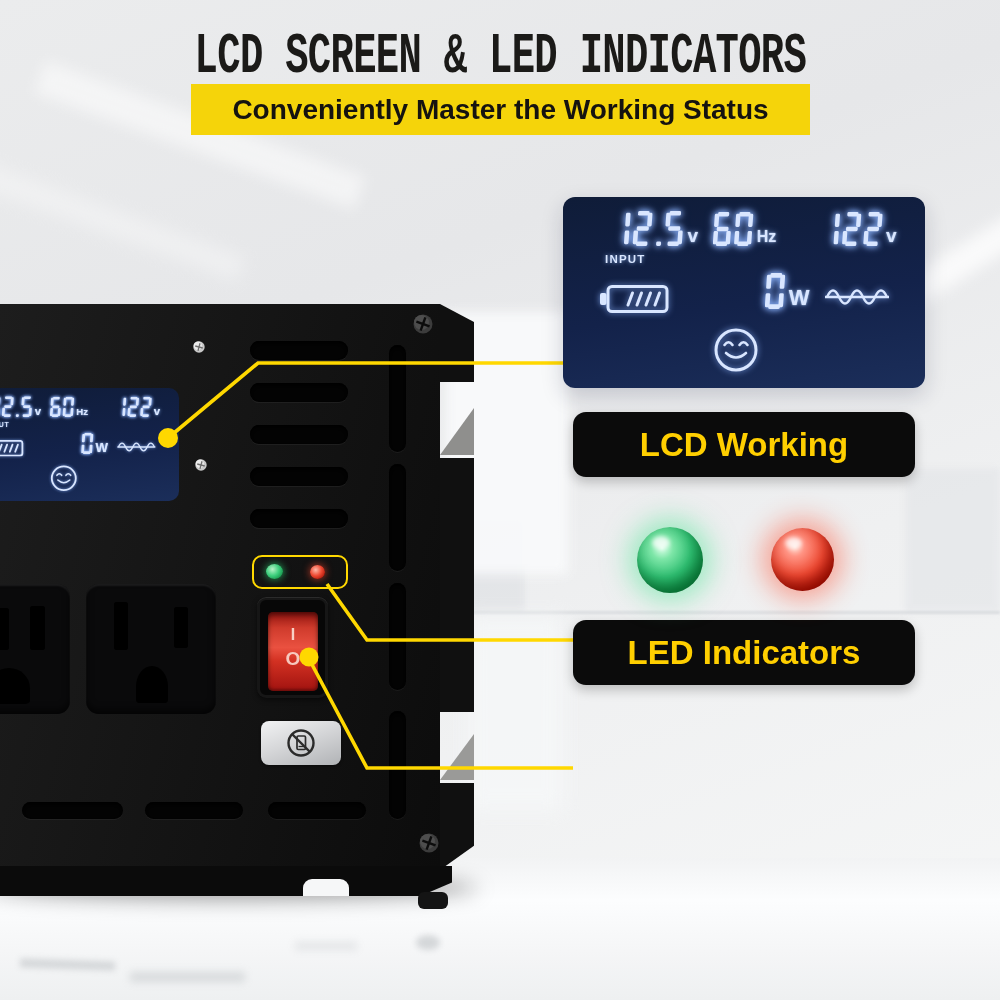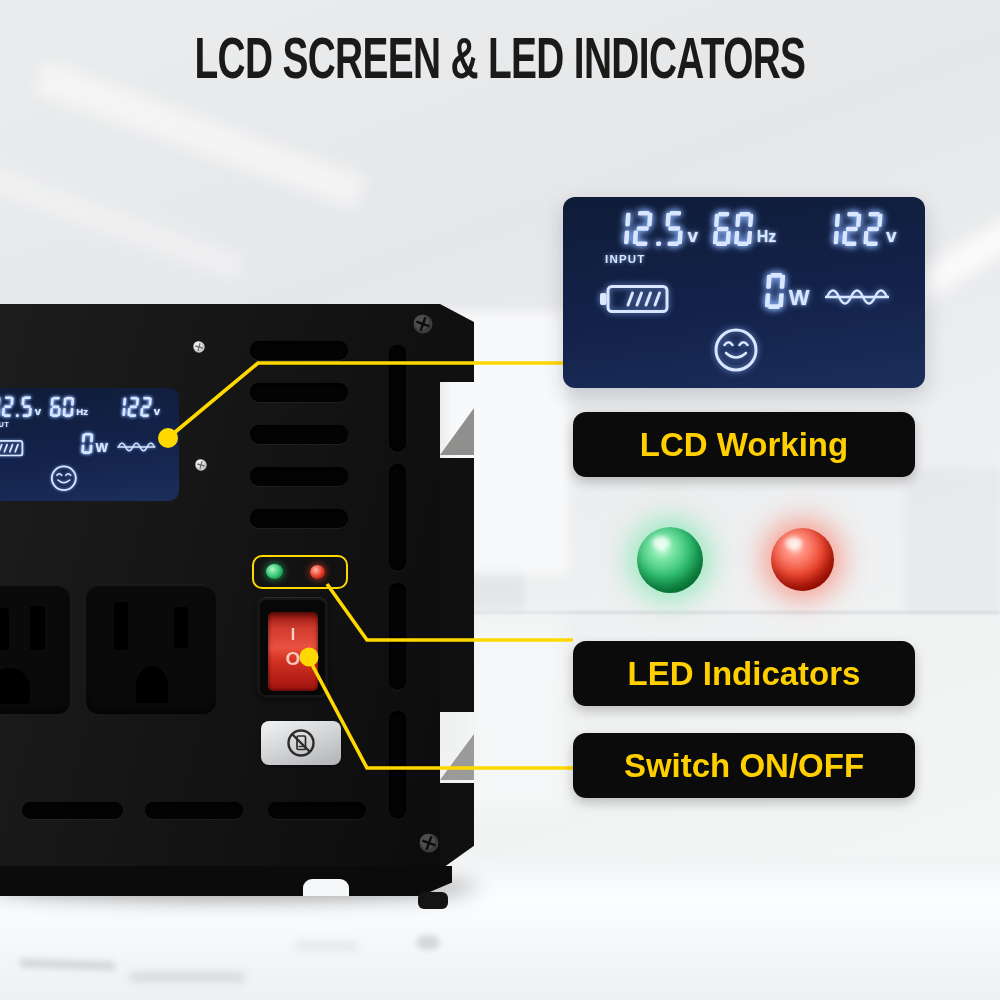--- a/index.html
+++ b/index.html
@@ -20,21 +20,21 @@
   .floor{left:0;top:858px;width:1000px;height:142px;
     background:linear-gradient(180deg,#f2f3f4 0%,#fcfdfe 30%,#f5f6f7 65%,#eef0f1 100%);}
   .dev-shadow{left:-14px;top:876px;width:492px;height:24px;background:rgba(8,8,8,.38);filter:blur(10px);border-radius:50%;}
   .refl{background:#8e9499;}
   .r1{left:20px;top:960px;width:95px;height:9px;opacity:.3;filter:blur(3px);transform:rotate(2deg);}
   .r2{left:130px;top:972px;width:115px;height:10px;opacity:.26;filter:blur(4px);}
   .r3{left:416px;top:935px;width:24px;height:15px;opacity:.32;filter:blur(3px);border-radius:50%;}
   .r4{left:295px;top:942px;width:62px;height:8px;opacity:.18;filter:blur(4px);}
 
   
-  .title-wrap{left:0;right:0;top:24px;text-align:center;}
+  .title-wrap{left:0;right:0;top:24px;text-align:center;font-family:Liberation Mono, monospace;}
   .title-wrap span{display:inline-block;font-size:58px;font-weight:bold;color:#1b1a18;
     transform:scaleX(.67);letter-spacing:-1px;white-space:nowrap;}
   .banner{left:191px;top:84px;width:619px;height:51px;background:var(--banner_yellow,#F5D40A);
     display:flex;align-items:center;justify-content:center;font-size:28px;font-weight:bold;color:#151310;}
 
   
   .face{left:0;top:304px;width:440px;height:566px;
     background:linear-gradient(105deg,#1d1d1d 0%,#171717 35%,#111 70%,#0c0c0c 100%);}
   .flange{background:#101010;}
   .flange-top{left:440px;top:304px;width:34px;height:78px;clip-path:polygon(0 0,100% 23%,100% 100%,0 100%);}
@@ -103,21 +103,21 @@
     background:linear-gradient(160deg,#f2f3f4 0%,#d6d7d9 45%,#b1b3b6 100%);
     box-shadow:0 1px 3px rgba(0,0,0,.45);display:flex;align-items:center;justify-content:center;}
 
   .screw{position:absolute;}
 
   
   .callouts{left:0;top:0;pointer-events:none;}
   .pill{left:573px;width:342px;height:65px;border-radius:13px;background:var(--label_bg,#0B0B0B);
     color:var(--label_text,#FFCF00);display:flex;align-items:center;justify-content:center;
     font-size:33px;font-weight:bold;box-shadow:0 5px 12px rgba(0,0,0,.22);}
-  .pill-lcd{top:412px;} .pill-led{top:641px;} .pill-sw{top:733px;}
+  .pill-lcd{top:412px;} .pill-led{top:620px;} .pill-sw{top:733px;}
 
   
   .orb{position:absolute;border-radius:50%;}
   .orb.green{left:637px;top:527px;width:66px;height:66px;
     background:radial-gradient(circle at 38% 32%,#d9ffe8 0%,#7ee6a8 18%,#2fbf72 48%,#119a4e 72%,#0a7e3e 100%);
     box-shadow:0 0 26px 9px rgba(80,230,150,.5), inset -4px -8px 14px rgba(0,60,20,.45);}
   .orb.red{left:771px;top:528px;width:63px;height:63px;
     background:radial-gradient(circle at 38% 30%,#ffdcd2 0%,#ff9383 16%,#ef4a33 48%,#c81505 75%,#a00c02 100%);
     box-shadow:0 0 26px 9px rgba(255,70,40,.45), inset -4px -8px 14px rgba(90,5,0,.5);}
   .orb::after{content:'';position:absolute;left:22%;top:14%;width:28%;height:20%;border-radius:50%;
@@ -451,22 +451,22 @@
         </svg>
     </div>
   </div>
 
   <div class="abs pill pill-lcd">
       <span>LCD Working</span>
     </div>
   <div class="abs pill pill-led">
       <span>LED Indicators</span>
     </div>
-  <div class="abs pill pill-sw">
-      <span>Switch ON/OFF</span>
-    </div>
 
   <div class="orb green"></div>
   <div class="orb red"></div>
 
   <div class="abs title-wrap"><span>LCD SCREEN &amp; LED INDICATORS</span></div>
+  <div class="abs banner">
+      <span>Conveniently Master the Working Status</span>
+    </div>
 
 </div>
 
 </body></html>

